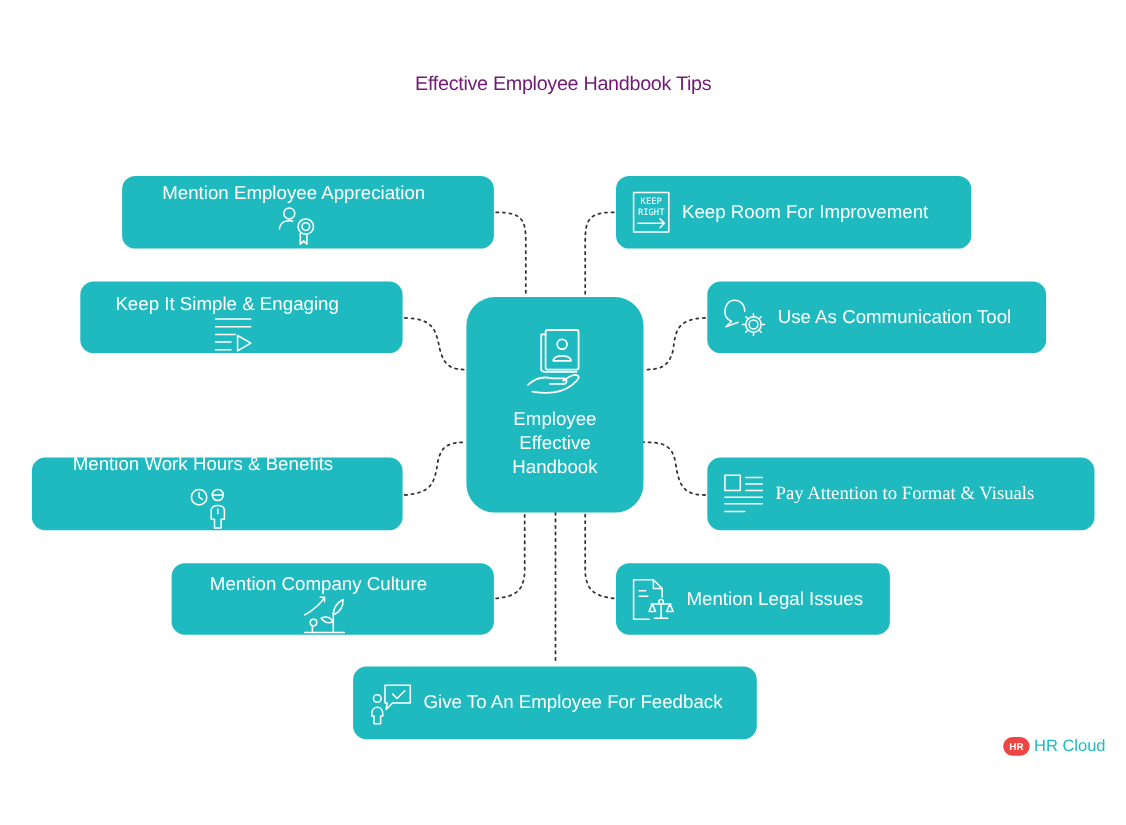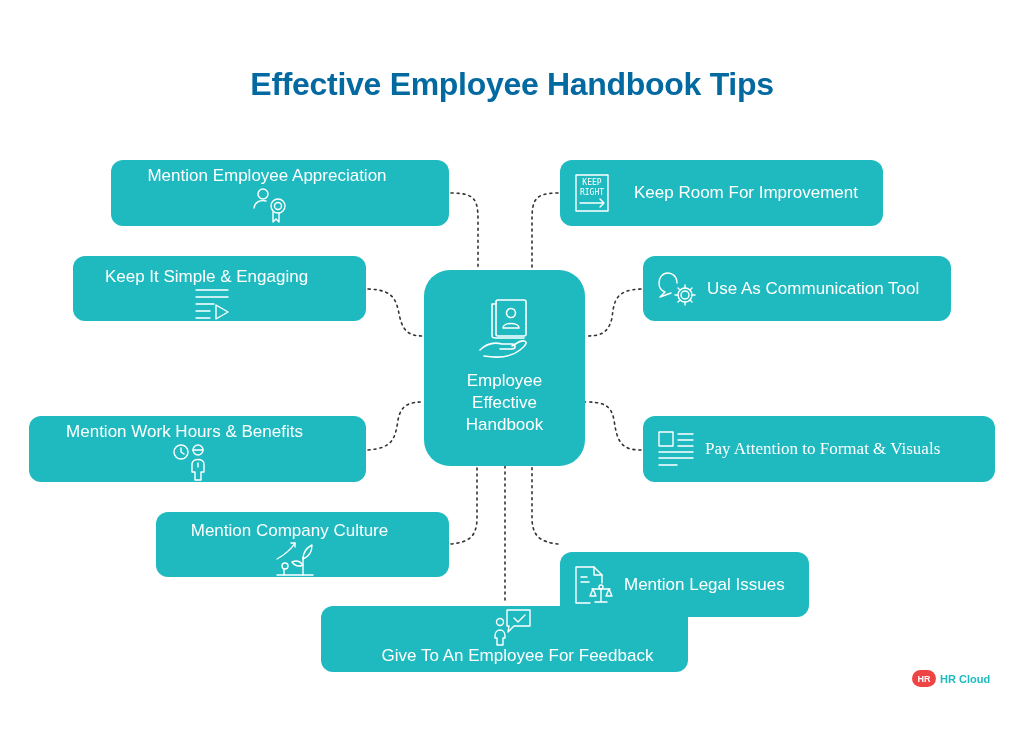--- a/index.html
+++ b/index.html
@@ -1,30 +1,30 @@
 <!DOCTYPE html>
 <html><head>
 <meta charset="utf-8">
 <style>
   html, body { margin: 0; padding: 0; }
   body { width: 1024px; height: 750px; background: #ffffff; position: relative; overflow: hidden; font-family: "Liberation Sans", "DejaVu Sans", sans-serif; }
-  .title { position: absolute; left: 0; top: 66px; width: 1024px; text-align: center; font-size: 32px; font-weight: bold; color: #0369a1; letter-spacing: -0.3px; }
+  .title { position: absolute; left: 0; top: 66px; width: 1024px; text-align: center; font-size: 18px; font-weight: normal; color: #701a75; letter-spacing: -0.3px; }
   .box { position: absolute; background: #1fbac0; border-radius: 12px; color: #ffffff; display: flex; align-items: center; box-sizing: border-box; font-size: 17px; white-space: nowrap; }
   .box .lbl { display: inline-block; }
   .box svg { flex: 0 0 auto; }
   .left-box { justify-content: flex-end; padding-right: 16px; flex-direction: column; }
   .left-box .lbl { margin-right: 10px; }
   .right-box { justify-content: flex-start; padding-left: 14px; }
   .right-box .lbl { margin-left: 10px; }
   .center { position: absolute; left: 424px; top: 270px; width: 161px; height: 196px; background: #1fbac0; border-radius: 26px; color: #fff; text-align: center; }
   .center .ctext { position: absolute; left: 0; top: 100px; width: 161px; font-size: 17px; line-height: 22px; }
   .connectors { position: absolute; left: 0; top: 0; }
   .logo { position: absolute; left: 912px; top: 670px; display: flex; align-items: center; }
   .logo .cloud { width: 24px; height: 17px; background: #ef4444; border-radius: 9px; color: #fff; font-size: 9px; font-weight: bold; display: flex; align-items: center; justify-content: center; }
-  .logo .brand { color: #1fbac0; font-size: 11px; font-weight: bold; margin-left: 4px; }
+  .logo .brand { color: #1fbac0; font-size: 15px; font-weight: normal; margin-left: 4px; }
 </style>
 </head>
 <body>
 
 <div class="title">Effective Employee Handbook Tips</div>
 
 <svg class="connectors" width="1024" height="750" viewBox="0 0 1024 750">
   <g fill="none" stroke="#333" stroke-width="1.6" stroke-dasharray="2 4" stroke-linecap="round">
 
     <path d="M451 193 C475 193 478 200 478 220 L478 270"></path>
@@ -85,21 +85,21 @@
       <path d="M2 3 L34 3"></path>
       <path d="M2 10 L34 10"></path>
       <path d="M2 17 L20 17"></path>
       <path d="M2 24 L16 24"></path>
       <path d="M2 31 L16 31"></path>
       <path d="M22 18 L34 25 L22 32 Z"></path>
     </g>
   </svg>
 </div>
 
-<div class="box left-box" style="left:29px;top:416px;width:337px;height:66px;">
+<div class="box left-box" style="left:29px;top:416px;width:337px;height:66px;gap:10px;">
   <span class="lbl">Mention Work Hours &amp; Benefits</span>
   <svg width="36" height="40" viewBox="0 0 36 40">
     <g fill="none" stroke="#fff" stroke-width="1.4" stroke-linecap="round" stroke-linejoin="round">
       <circle cx="9" cy="10" r="7"></circle>
       <path d="M9 6 L9 10 L12 12"></path>
       <circle cx="26" cy="8" r="5"></circle>
       <path d="M21 8 L31 8"></path>
       <path d="M20 22 C20 16 32 16 32 22 L32 30 L29 30 L29 38 L23 38 L23 30 L20 30 Z"></path>
       <path d="M26 21 L26 25"></path>
     </g>
@@ -115,33 +115,33 @@
       <path d="M27 34 L27 16"></path>
       <path d="M27 18 C27 10 32 6 36 4 C36 12 32 16 27 18"></path>
       <path d="M27 24 C24 20 20 19 16 21 C19 25 23 26 27 24"></path>
       <path d="M8 34 L8 28"></path>
       <circle cx="9" cy="25" r="3"></circle>
       <path d="M1 34 L37 34"></path>
     </g>
   </svg>
 </div>
 
-<div class="box right-box" style="left:321px;top:606px;width:367px;height:66px;padding-left:16px;flex-direction:column;">
+<div class="box right-box" style="left:321px;top:606px;width:367px;height:66px;padding-left:16px;">
   <svg width="38" height="40" viewBox="0 0 38 40">
     <g fill="none" stroke="#fff" stroke-width="1.4" stroke-linecap="round" stroke-linejoin="round">
       <circle cx="6" cy="16" r="3.5"></circle>
       <path d="M1 30 C1 22 11 22 11 30 L11 32 L9 32 L9 39 L3 39 L3 32 L1 32 Z"></path>
       <path d="M13 4 L36 4 L36 20 L20 20 L14 26 L15 20 L13 20 Z"></path>
       <path d="M20 12 L24 16 L31 9"></path>
     </g>
   </svg>
   <span class="lbl">Give To An Employee For Feedback</span>
 </div>
 
-<div class="box right-box" style="left:560px;top:160px;width:323px;height:66px;gap:14px;">
+<div class="box right-box" style="left:560px;top:160px;width:323px;height:66px;">
   <svg width="36" height="40" viewBox="0 0 36 40">
     <g fill="none" stroke="#fff" stroke-width="1.4" stroke-linecap="round" stroke-linejoin="round">
       <rect x="2" y="2" width="32" height="36"></rect>
       <path d="M6 30 L30 30 M26 26 L30 30 L26 34"></path>
     </g>
     <text x="18" y="12" fill="#fff" font-size="8" text-anchor="middle" font-family="DejaVu Sans Mono, monospace">KEEP</text>
     <text x="18" y="22" fill="#fff" font-size="8" text-anchor="middle" font-family="DejaVu Sans Mono, monospace">RIGHT</text>
   </svg>
   <span class="lbl">Keep Room For Improvement</span>
 </div>
@@ -162,21 +162,21 @@
   <svg width="38" height="38" viewBox="0 0 38 38">
     <g fill="none" stroke="#fff" stroke-width="1.4" stroke-linecap="round" stroke-linejoin="round">
       <rect x="2" y="2" width="14" height="14"></rect>
       <path d="M21 4 L36 4 M21 10 L36 10 M21 16 L36 16"></path>
       <path d="M2 22 L36 22 M2 28 L36 28 M2 35 L20 35"></path>
     </g>
   </svg>
   <span class="lbl">Pay Attention to Format &amp; Visuals</span>
 </div>
 
-<div class="box right-box" style="left:560px;top:512px;width:249px;height:65px;margin-top:40px;">
+<div class="box right-box" style="left:560px;top:512px;width:249px;height:65px;">
   <svg width="40" height="40" viewBox="0 0 40 40">
     <g fill="none" stroke="#fff" stroke-width="1.4" stroke-linecap="round" stroke-linejoin="round">
       <path d="M16 38 L2 38 L2 2 L20 2 L28 10 L28 18"></path>
       <path d="M20 2 L20 10 L28 10"></path>
       <path d="M7 12 L13 12 M7 17 L15 17"></path>
       <circle cx="27" cy="22" r="2"></circle>
       <path d="M27 24 L27 36 M21 37 L33 37 M18 24 L36 24"></path>
       <path d="M19 24 L16 31 L22 31 Z M35 24 L32 31 L38 31 Z"></path>
     </g>
   </svg>

